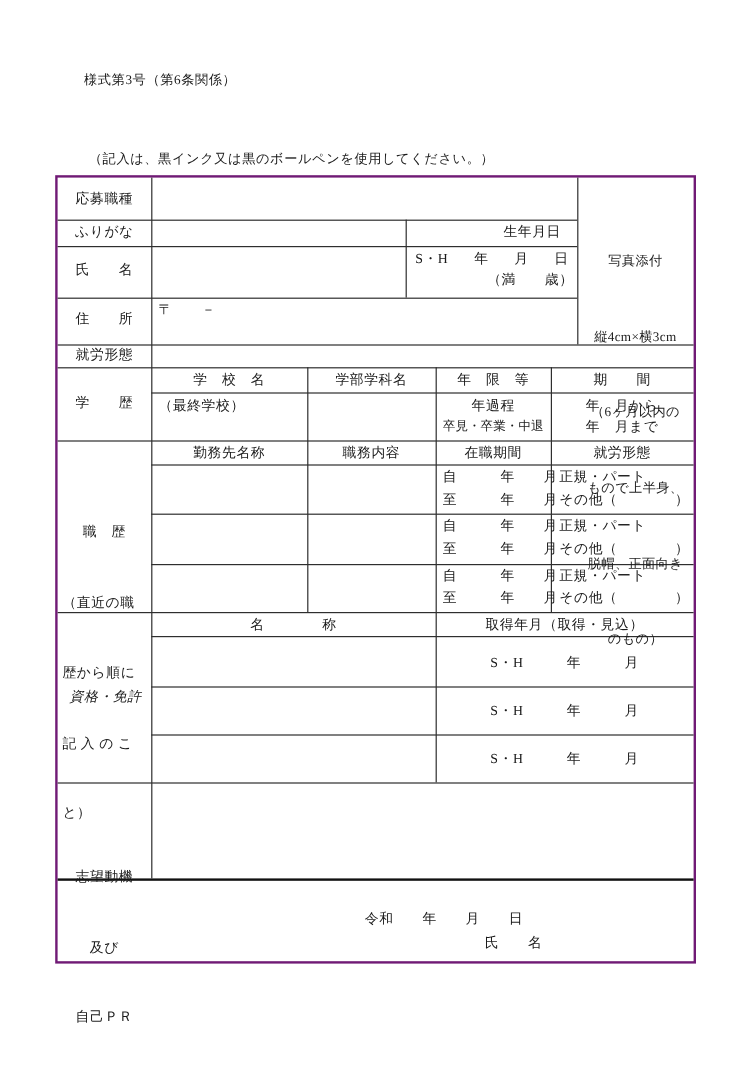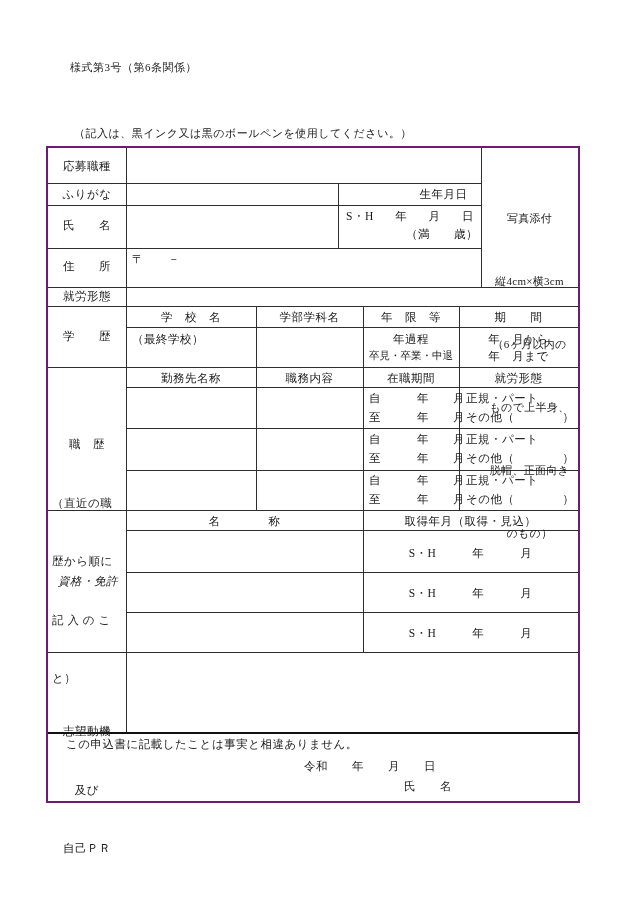--- a/index.html
+++ b/index.html
@@ -137,18 +137,17 @@
 
     <div class="t c" style="left:315px;top:366px;width:215px;">取得年月（取得・見込）</div>
     <div class="t c" style="left:78px;top:366px;width:237px;">名　　　　称</div>
     <div style="position:absolute;left:79px;top:383px;width:235px;height:40px;"></div>
     <div class="t c" style="left:315px;top:398px;width:215px;">S・H　　　年　　　月</div>
     <div style="position:absolute;left:79px;top:425px;width:235px;height:38px;"></div>
     <div class="t c" style="left:315px;top:438px;width:215px;">S・H　　　年　　　月</div>
     <div style="position:absolute;left:79px;top:465px;width:235px;height:38px;"></div>
     <div class="t c" style="left:315px;top:478px;width:215px;">S・H　　　年　　　月</div>
 
-    <div class="t" style="left:18px;top:589px;">この申込書に記載したことは事実と相違ありません。</div>
     <div class="t" style="left:256px;top:611px;">令和　　年　　月　　日</div>
     <div class="t" style="left:356px;top:631px;">氏　　名</div>
 
   </div>
 </div>
 
 </body></html>

